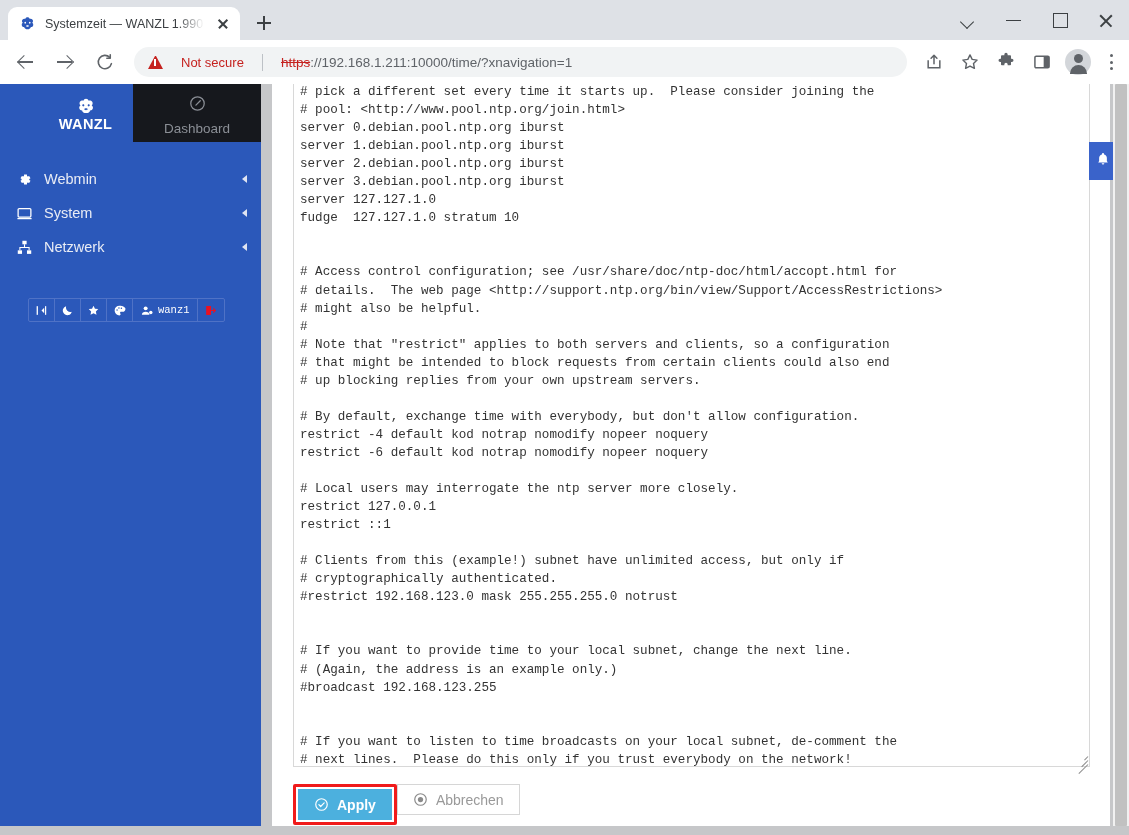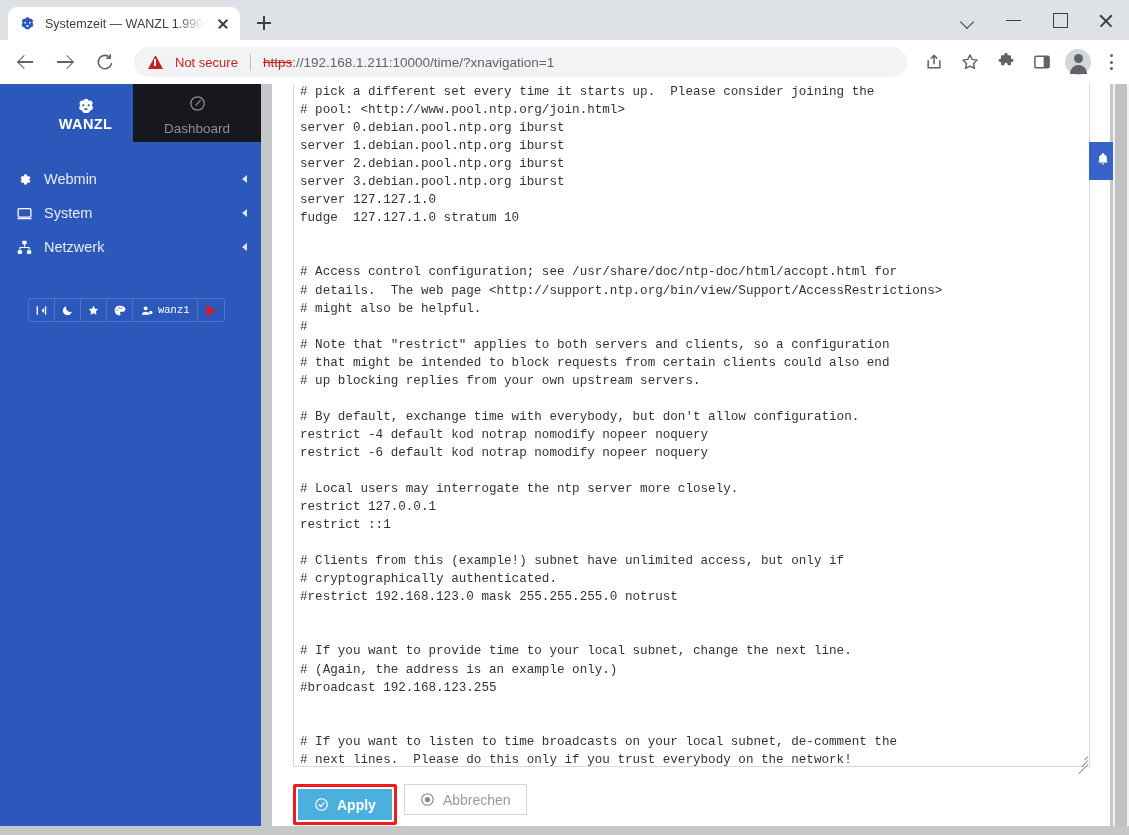--- a/index.html
+++ b/index.html
@@ -95,21 +95,21 @@
   .arrow-l::after { left: 9px; }
   .arrow-r::after { left: 8px; }
   .reload {
     position: relative;
   }
   .reload svg { position: absolute; left: 6px; top: 6px; }
 
   .omnibox {
     flex: 1; height: 30px; background: #f1f3f4; border-radius: 16px;
     display: flex; align-items: center; padding: 0 14px; margin: 0 8px;
-    font-size: 13.5px; color: #202124; gap: 12px; min-width: 0;
+    font-size: 13.5px; color: #202124; gap: 18px; min-width: 0;
   }
   .warn-tri {
     width: 0; height: 0; position: relative; flex: 0 0 15px;
     border-left: 7.5px solid transparent; border-right: 7.5px solid transparent;
     border-bottom: 13px solid #c5221f;
   }
   .warn-tri::after {
     content: ""; position: absolute; left: -0.8px; top: 3.5px;
     width: 1.6px; height: 6.5px; background: #fff;
   }
@@ -508,21 +508,21 @@
           <button class="btn apply">
             <span class="bico">
               <svg width="15" height="15" viewBox="0 0 24 24">
                 <circle cx="12" cy="12" r="9.2" fill="none" stroke="#fff" stroke-width="1.9"></circle>
                 <path d="M7.8 12.3l2.9 2.9 5.6-5.8" fill="none" stroke="#fff" stroke-width="1.9" stroke-linecap="round" stroke-linejoin="round"></path>
               </svg>
             </span>
             <span>Apply</span>
           </button>
         </span>
-        <button class="btn" style="margin-left:7px">
+        <button class="btn" style="">
           <span class="bico">
             <svg width="15" height="15" viewBox="0 0 24 24">
               <circle cx="12" cy="12" r="9.2" fill="none" stroke="#8a8a8a" stroke-width="1.9"></circle>
               <circle cx="12" cy="12" r="4.2" fill="#8a8a8a"></circle>
             </svg>
           </span>
           <span>Abbrechen</span>
         </button>
       </div>
     </div>

